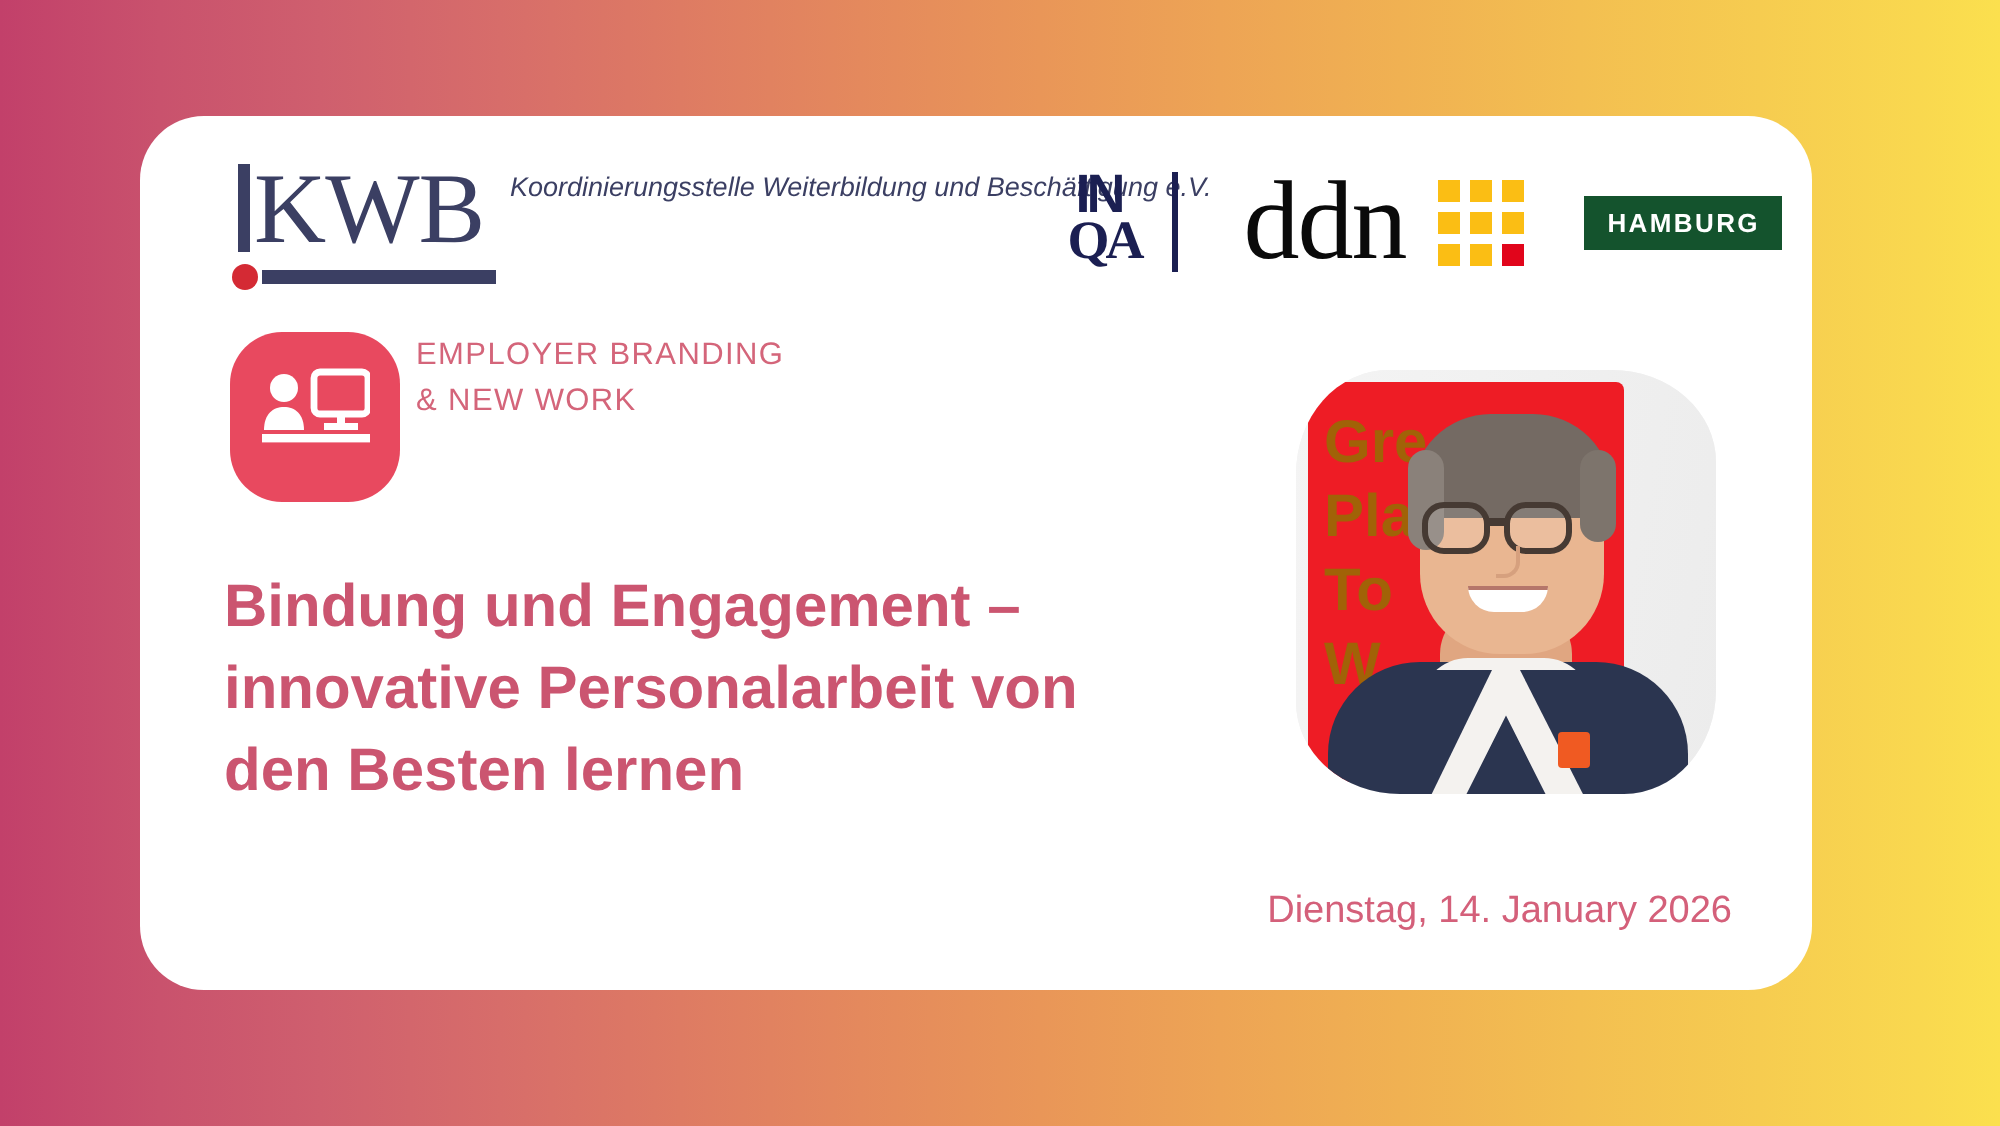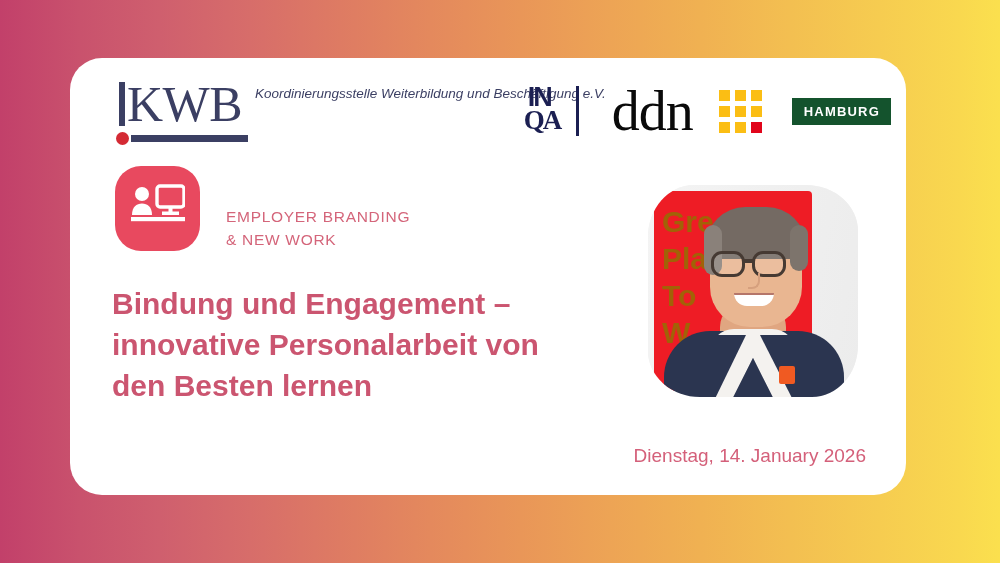--- a/index.html
+++ b/index.html
@@ -141,21 +141,20 @@
     background: #1b1f52;
   }
   .ddn {
     font-family: "Liberation Serif", serif;
     font-size: 56px;
     font-weight: 400;
     letter-spacing: -1px;
     color: #0a0a0a;
     line-height: 52px;
     margin-left: 12px;
-    margin-right: 10px;
   }
   .ddn-grid {
     display: grid;
     grid-template-columns: repeat(3, 11px);
     grid-template-rows: repeat(3, 11px);
     gap: 5px;
     margin-right: 14px;
   }
   .ddn-cell { background: #fbbe14; }
   .ddn-cell.red { background: #e1051b; }
@@ -167,22 +166,22 @@
     letter-spacing: 1.2px;
     padding: 6px 11px 6px 12px;
   }
 
   
   .category {
     position: absolute;
     left: 45px;
     top: 108px;
     display: flex;
-    align-items: flex-end;
-    gap: 26px;
+    align-items: flex-start;
+    gap: 8px;
   }
   .cat-badge {
     width: 85px;
     height: 85px;
     border-radius: 26px;
     background: #e8495f;
     position: relative;
     flex: none;
   }
   .cat-badge svg { position: absolute; left: 16px; top: 18px; }

